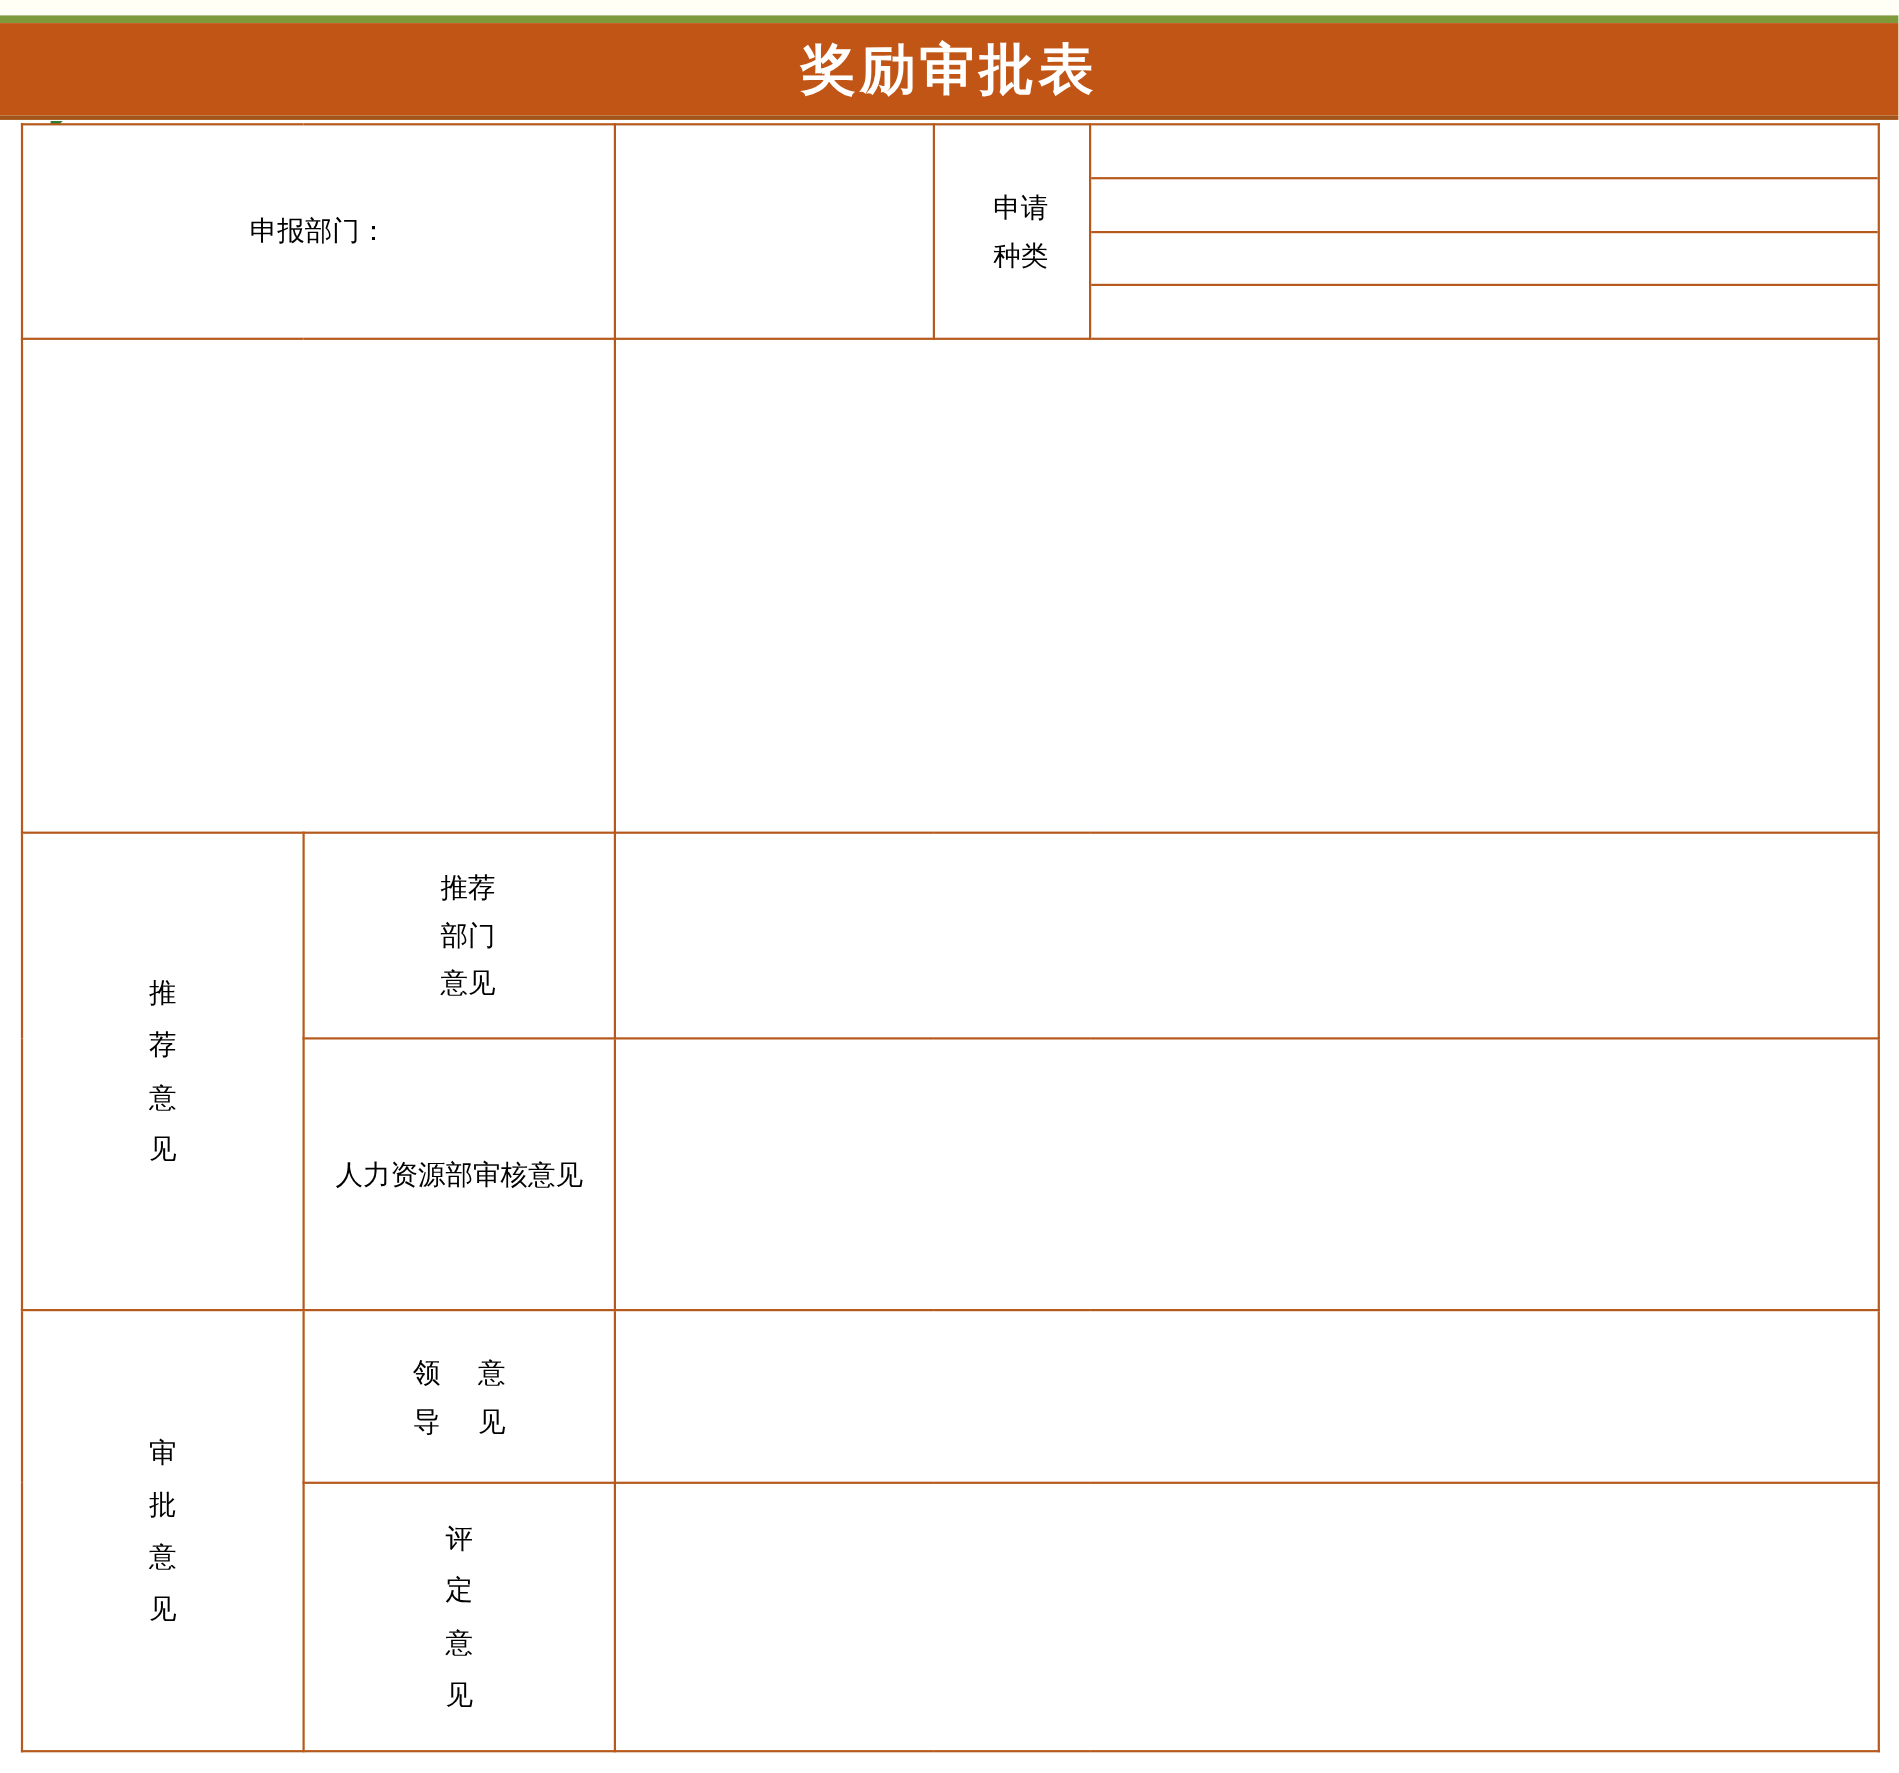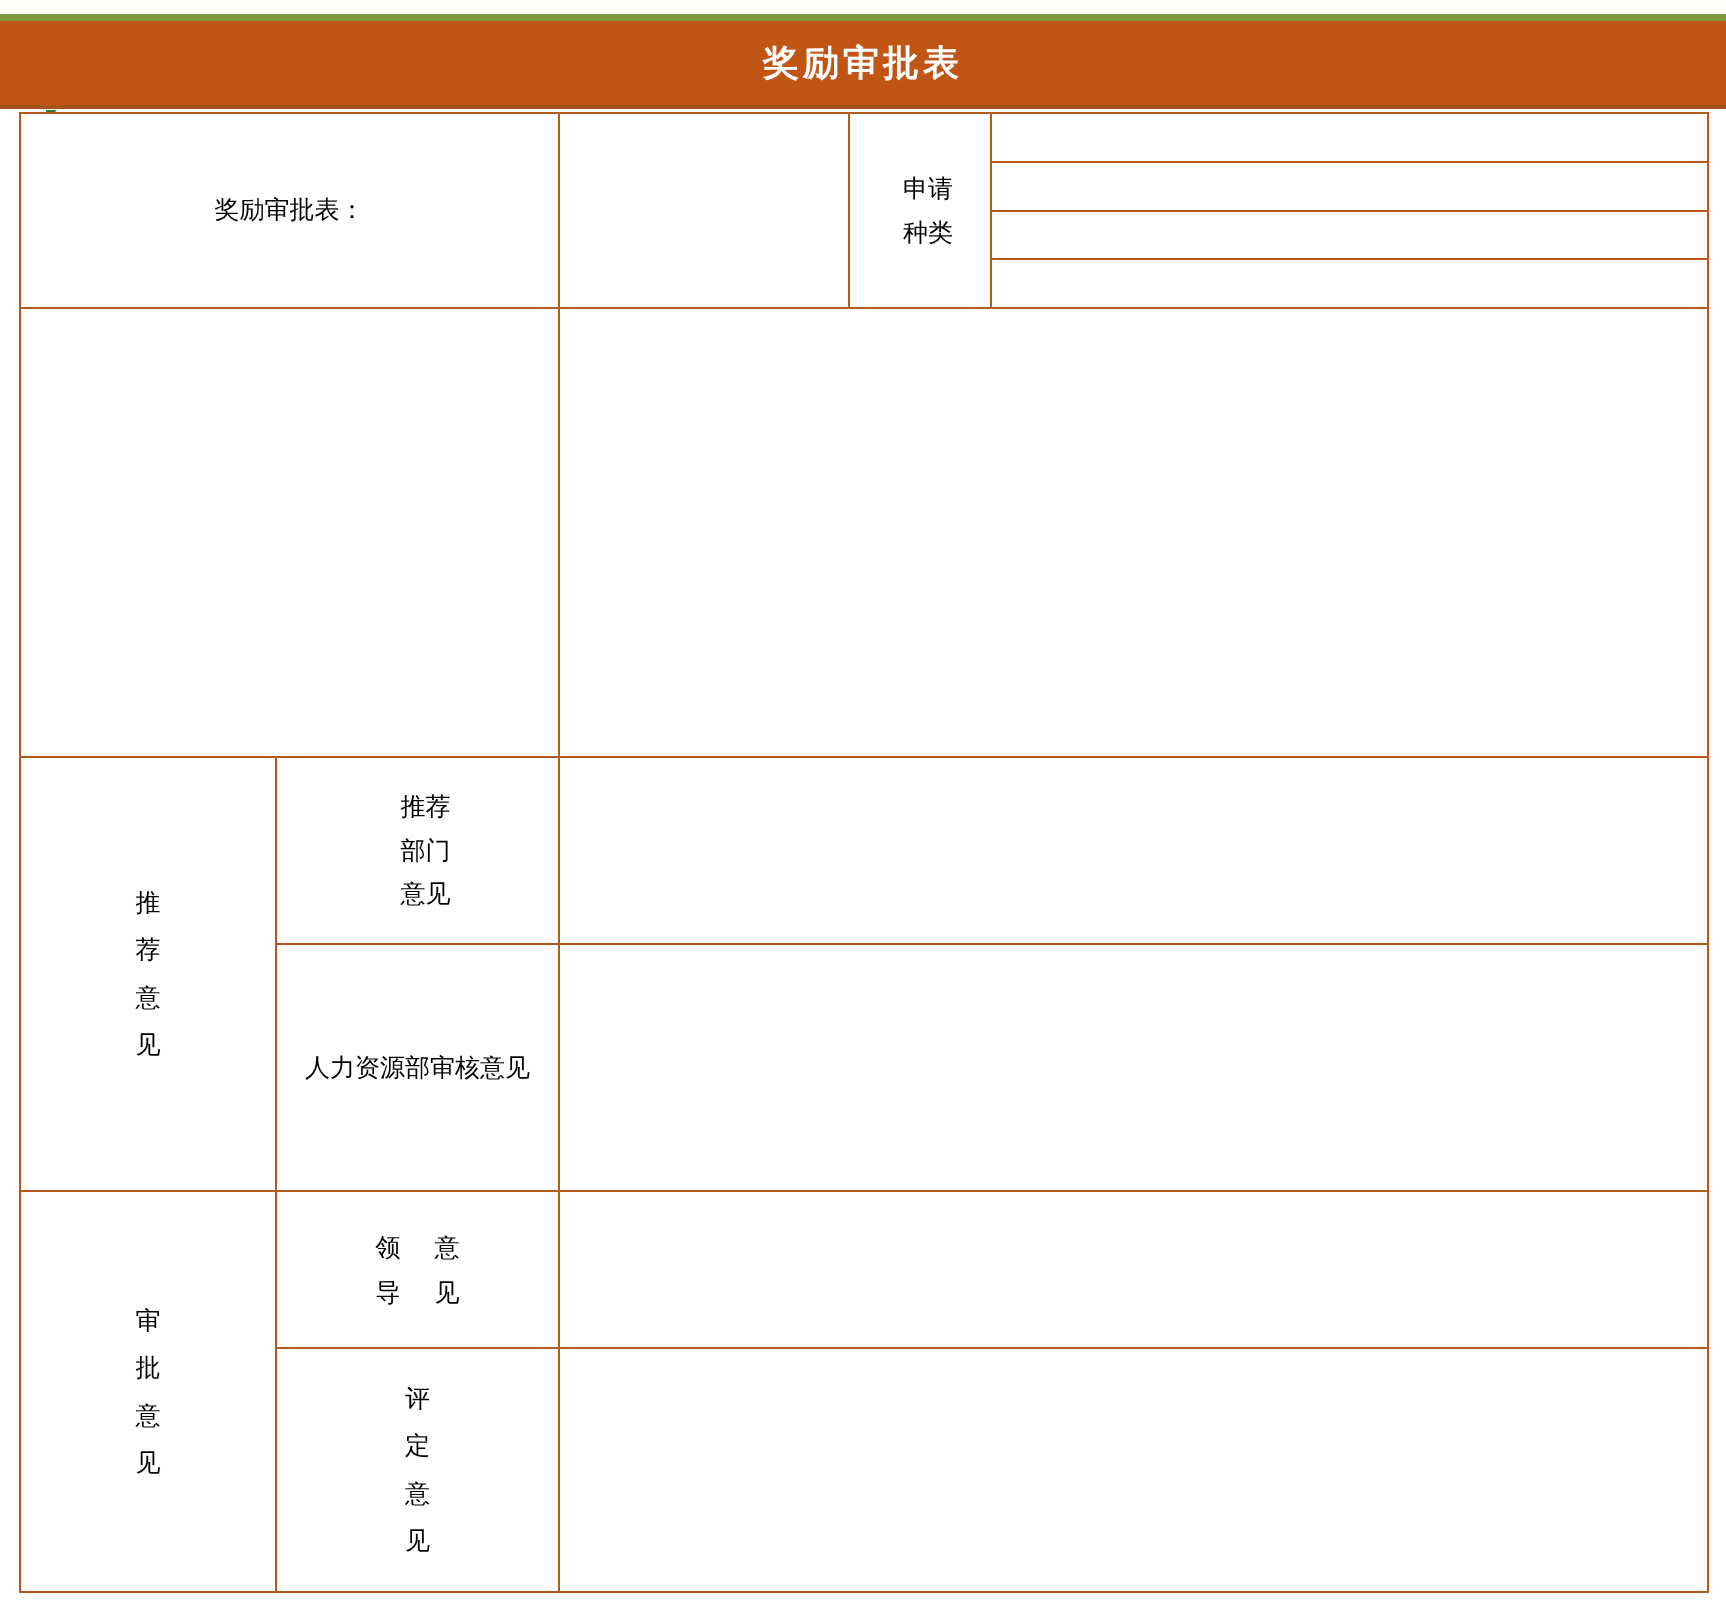--- a/index.html
+++ b/index.html
@@ -34,21 +34,21 @@
     position: absolute;
     left: 0; top: 21px;
     width: 1726px; height: 84px;
     background: #C05516;
     display: flex;
     align-items: center;
     justify-content: center;
   }
   .title-banner .title-text {
     color: #FFFFFF;
-    font-size: 36px;
+    font-size: 50px;
     font-weight: bold;
     letter-spacing: 4px;
     line-height: 1;
     font-family: "DejaVu Sans", "Liberation Sans", sans-serif;
   }
   .banner-underline {
     position: absolute;
     left: 0; top: 105px;
     width: 1726px; height: 4px;
     background: #A35418;
@@ -163,21 +163,21 @@
     <col style="width:256px">
     <col style="width:283px">
     <col style="width:290px">
     <col style="width:142px">
     <col style="width:717px">
   </colgroup>
 
   <tbody>
       <tr>
     <td colspan="2" class="lbl" style="height:185px">
-      <span>奖励审批表：</span>
+      <span>申报部门：</span>
     </td>
     <td class="cell-blank">
       <span></span>
     </td>
     <td>
       <div class="vstack-tight">
         <span>申请</span>
         <span>种类</span>
       </div>
     </td>

